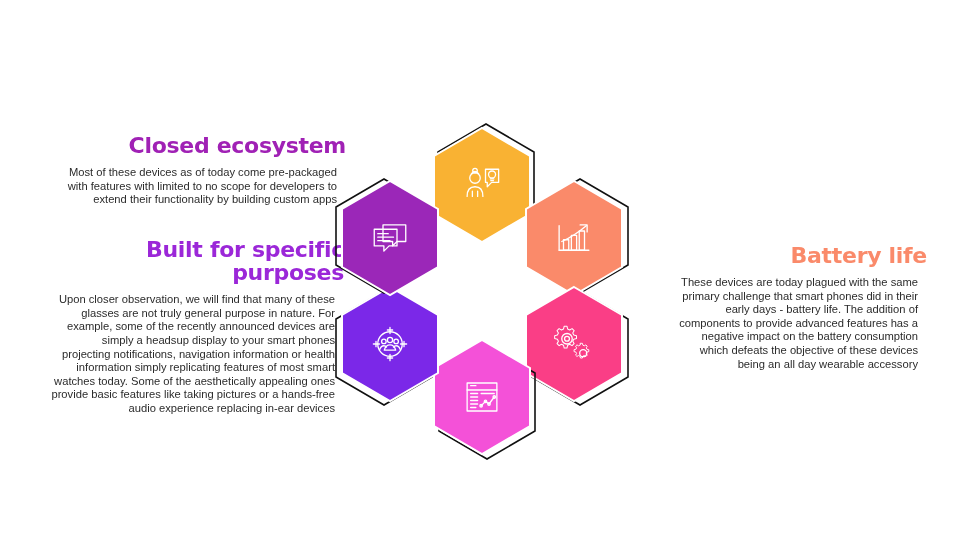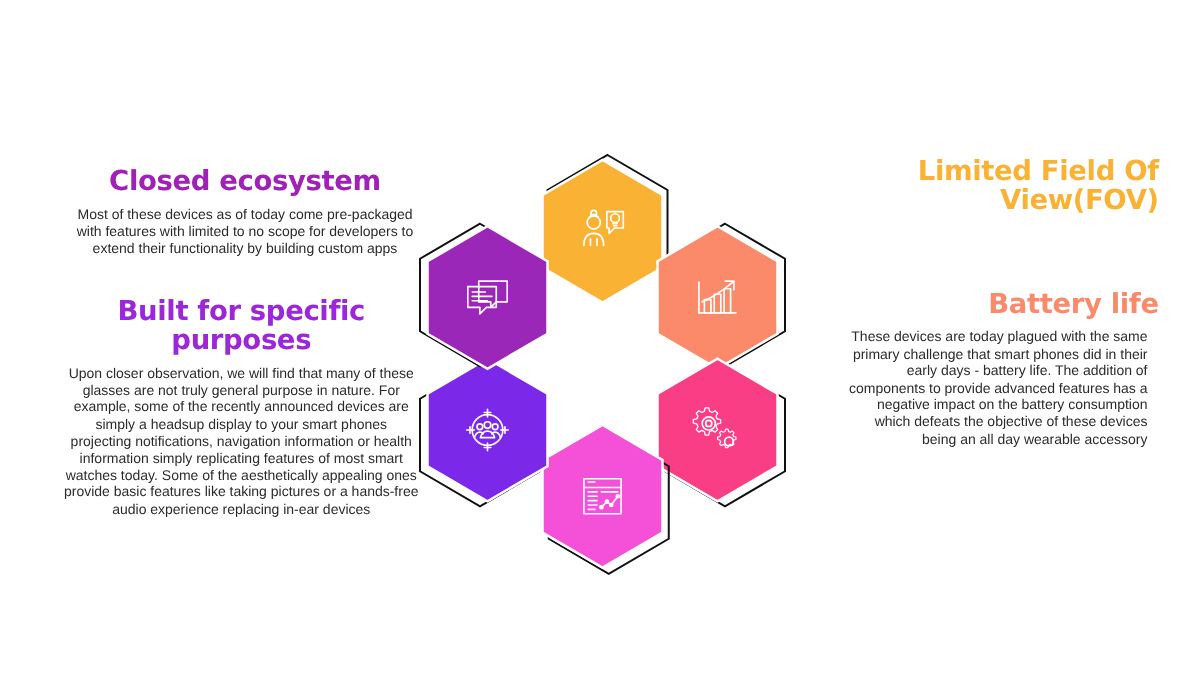--- a/index.html
+++ b/index.html
@@ -21,35 +21,35 @@
     line-height:1.05;
     margin:0 0 5px 0;
   }
   .block .body{
     font-family:"Liberation Sans", sans-serif;
     font-size:11.2px;
     line-height:13.6px;
     color:#2b2b2b;
     margin:9px;
   }
-  .left  .heading, .left  .body { text-align:center; }
+  .left  .heading, .left  .body { text-align:right; }
   .right .heading, .right .body { text-align:right; }
 
   
   #blk-closed      {left:46px;  top:134px; width:300px;}
   #blk-closed  .heading{font-size:22px;color:#A021B5;}
   #blk-built       {left:42px;  top:238px; width:302px;}
   #blk-built   .heading{font-size:22px;color:#9B27D8;}
   #blk-privacy     {left:50px;  top:410px; width:290px;}
   #blk-privacy .heading{font-size:22px;color:#F451B0;}
 
   
   #blk-fov         {right:33px; top:126px; width:290px;}
   #blk-fov     .heading{font-size:22px;color:#F9B233;}
-  #blk-battery     {right:33px; top:232px; width:266px;}
+  #blk-battery     {right:33px; top:244px; width:266px;}
   #blk-battery .heading{font-size:22px;color:#FA8A6A;}
   #blk-style       {right:33px; top:364px; width:272px;}
   #blk-style   .heading{font-size:22px;color:#FA3E86;}
 
   
   #cluster{position:absolute;left:330px;top:126px;width:310px;height:300px;}
   .hexwrap{position:absolute;width:104px;height:118px;}
   .hex{
     position:absolute;left:0;top:0;width:104px;height:118px;
   }
@@ -83,21 +83,20 @@
     <p class="body">Most of these devices as of today come pre-packaged with features with limited to no scope for developers to extend their functionality by building custom apps</p>
   </div>
 
   <div class="block left" id="blk-built">
     <h2 class="heading" style="color: rgb(155, 39, 216);">Built for specific purposes</h2>
     <p class="body">Upon closer observation, we will find that many of these glasses are not truly general purpose in nature. For example, some of the recently announced devices are simply a headsup display to your smart phones projecting notifications, navigation information or health information simply replicating features of most smart watches today. Some of the aesthetically appealing ones provide basic features like taking pictures or a hands-free audio experience replacing in-ear devices</p>
   </div>
 
 
   <div class="block right" id="blk-fov">
-    <h2 class="heading" style="color: rgb(249, 178, 51);">Limited Field Of View(FOV)</h2>
   </div>
 
   <div class="block right" id="blk-battery">
     <h2 class="heading" style="color: rgb(250, 138, 106);">Battery life</h2>
     <p class="body">These devices are today plagued with the same primary challenge that smart phones did in their early days - battery life. The addition of components to provide advanced features has a negative impact on the battery consumption which defeats the objective of these devices being an all day wearable accessory</p>
   </div>
 
 
   <div id="cluster">
 

